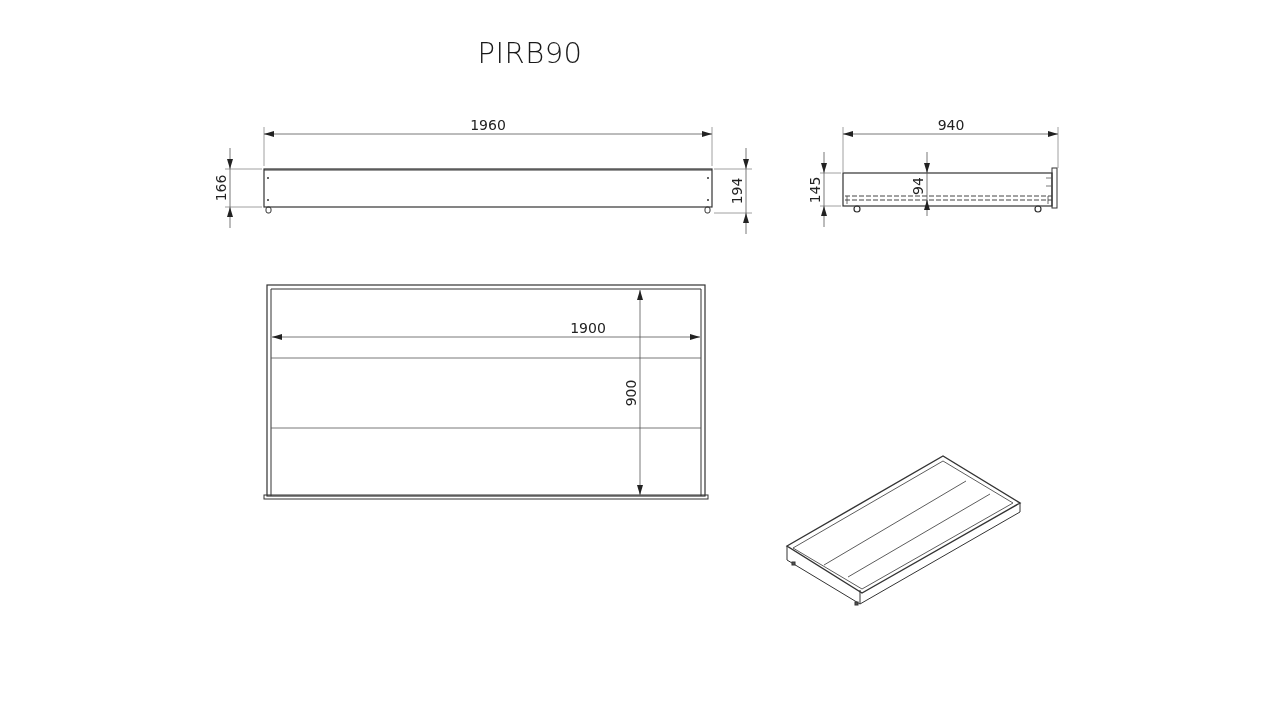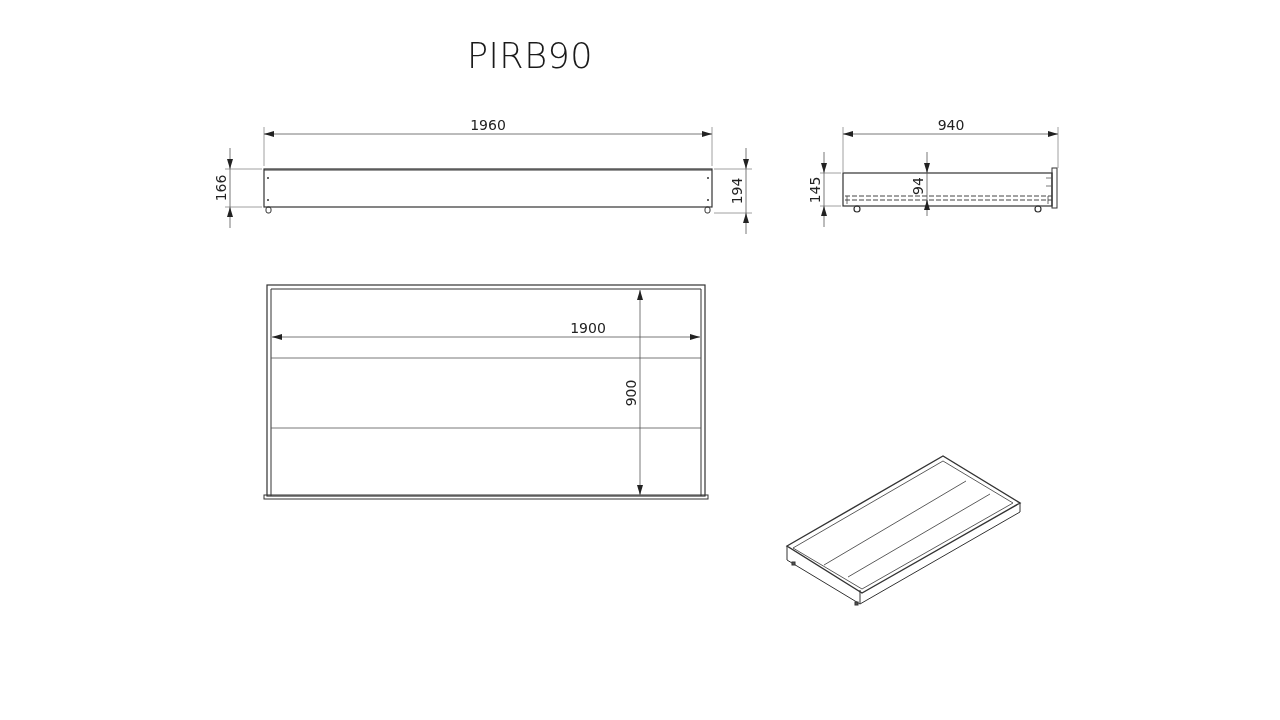--- a/index.html
+++ b/index.html
@@ -1,17 +1,17 @@
 <!DOCTYPE html>
 <html><head>
 <meta charset="utf-8">
 <style>
   html, body { margin:0; padding:0; background:#ffffff; }
   body { width:1280px; height:720px; position:relative; overflow:hidden; font-family:"DejaVu Sans", sans-serif; }
-  .title { position:absolute; left:0; width:1060px; top:36px; text-align:center; font-size:35px; color:#1a1a1a; letter-spacing:0.5px; font-weight:300; }
+  .title { position:absolute; left:0; width:1060px; top:36px; text-align:center; font-size:29px; color:#1a1a1a; letter-spacing:0.5px; font-weight:300; }
   svg.drawing { position:absolute; left:0; top:0; }
   .dimtext { font-family:"DejaVu Sans", sans-serif; font-size:14px; fill:#222; }
 </style>
 </head>
 <body>
 
 <div class="title">PIRB90</div>
 
 <svg class="drawing" width="1280" height="720" viewBox="0 0 1280 720" xmlns="http://www.w3.org/2000/svg">
   <defs>

